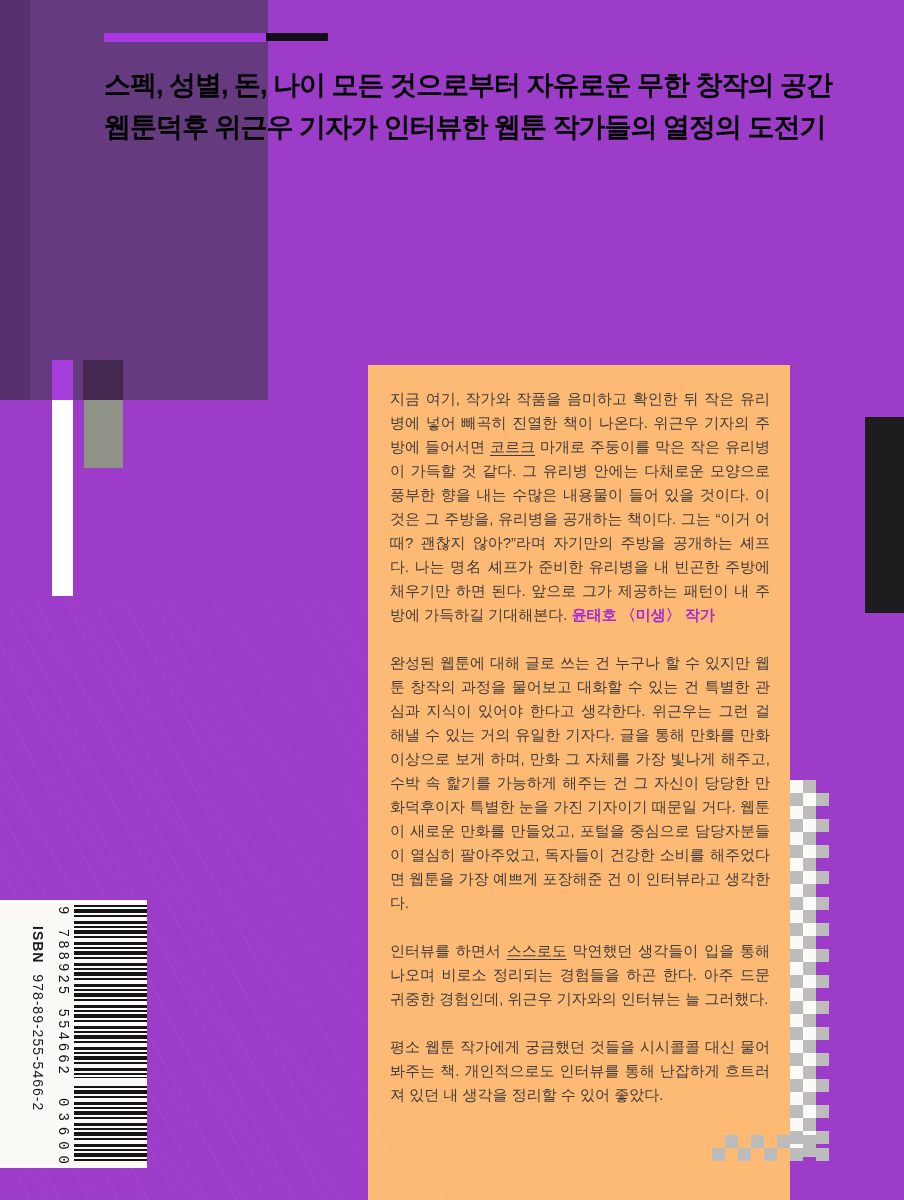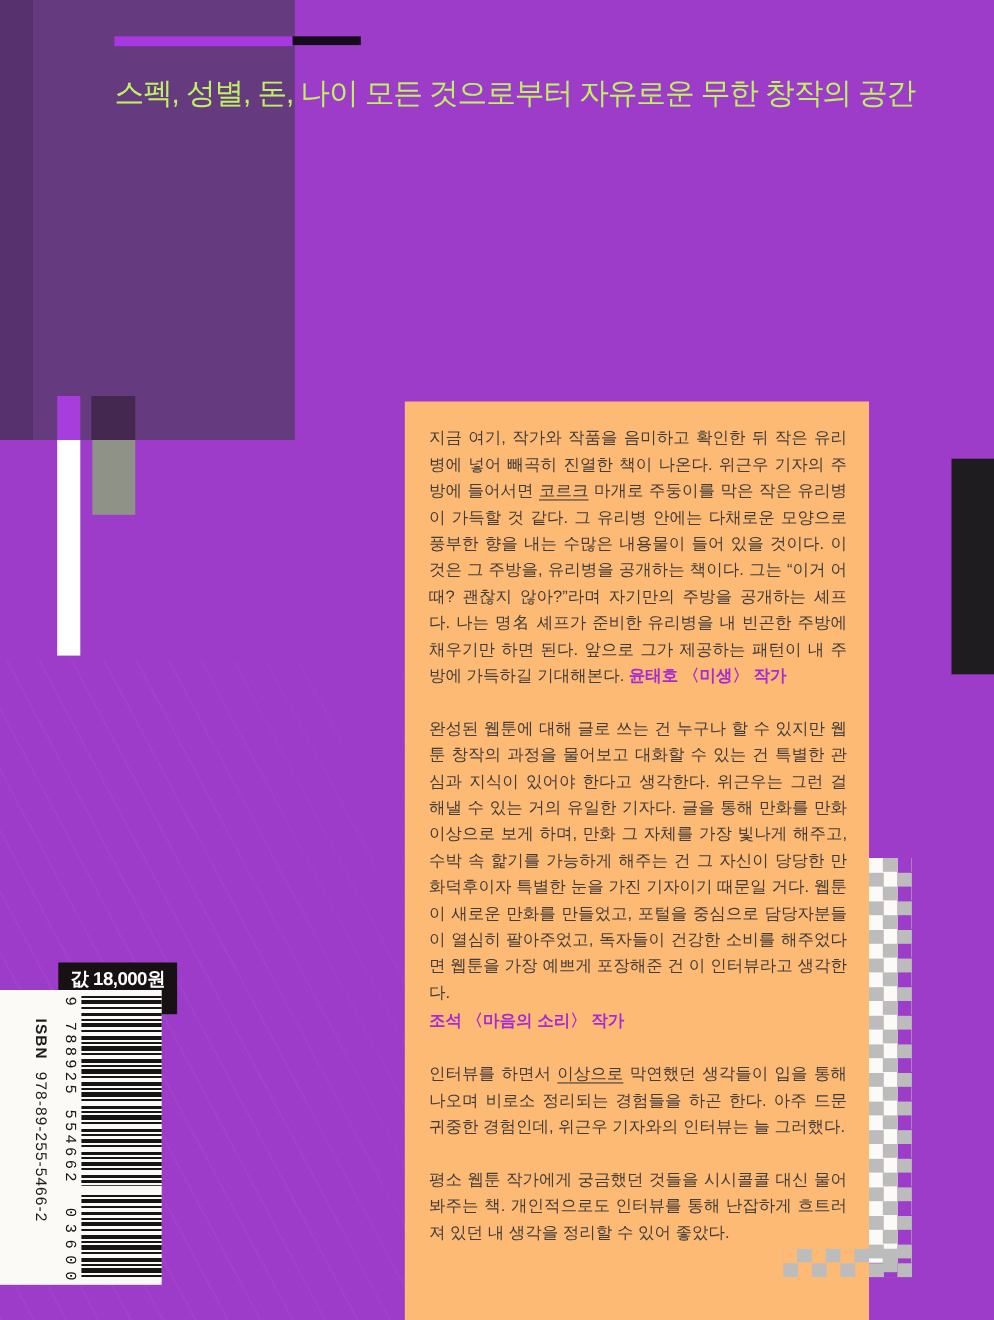--- a/index.html
+++ b/index.html
@@ -19,22 +19,22 @@
   .rect-gray{position:absolute;left:84px;top:400px;width:39px;height:68px;background:#8f9287;}
   .rect-black-right{position:absolute;left:865px;top:417px;width:39px;height:196px;background:#1f1c1f;}
   .rays{position:absolute;left:0;top:600px;width:904px;height:600px;pointer-events:none;opacity:.6;
     background:
       repeating-linear-gradient(62deg, rgba(255,255,255,.045) 0 2px, transparent 2px 26px),
       repeating-linear-gradient(55deg, rgba(255,255,255,.03) 0 1px, transparent 1px 40px);
     mask-image:linear-gradient(75deg,#000 0 30%,transparent 55%);
     -webkit-mask-image:linear-gradient(75deg,#000 0 30%,transparent 55%);
   }
   
-  .headline{position:absolute;left:104px;top:64px;width:760px;color:#bef264;
-    font-size:27px;font-weight:400;line-height:42px;letter-spacing:-1px;}
+  .headline{position:absolute;left:104px;top:64px;width:760px;color:#000000;
+    font-size:27px;font-weight:700;line-height:42px;letter-spacing:-1px;}
   .headline div{white-space:nowrap;}
   
   .card{position:absolute;left:368px;top:365px;width:422px;height:902px;
     background:#fdba74;box-sizing:border-box;padding:22px 20px 0 22px;overflow:hidden;}
   .card p{margin:0 0 24px 0;color:#413d3c;font-size:15px;line-height:24px;
     text-align:justify;word-break:break-all;}
   .card .author{color:#a82bd2;font-weight:bold;white-space:nowrap;}
   .card .author-line{display:block;margin-top:2px;text-align:left;}
   .card u{text-underline-offset:3px;}
   
@@ -74,53 +74,50 @@
 
 <div class="cover">
 
   <div class="dark-rect"></div>
   <div class="edge-shade"></div>
   <div class="bar-violet"></div>
   <div class="bar-black"></div>
 
   <div class="headline">
     <div>스펙, 성별, 돈, 나이 모든 것으로부터 자유로운 무한 창작의 공간</div>
+    <div>웹툰덕후 위근우 기자가 인터뷰한 웹툰 작가들의 열정의 도전기</div>
   </div>
 
   <div class="rect-bright"></div>
   <div class="rect-white-bar"></div>
   <div class="rect-dark-sq"></div>
   <div class="rect-gray"></div>
   <div class="rect-black-right"></div>
 
   <div class="card">
     <p>
       <span>지금 여기, 작가와 작품을 음미하고 확인한 뒤 작은 유리병에 넣어 빼곡히 진열한 책이 나온다. 위근우 기자의 주방에 들어서면 <u>코르크</u> 마개로 주둥이를 막은 작은 유리병이 가득할 것 같다. 그 유리병 안에는 다채로운 모양으로 풍부한 향을 내는 수많은 내용물이 들어 있을 것이다. 이것은 그 주방을, 유리병을 공개하는 책이다. 그는 “이거 어때? 괜찮지 않아?”라며 자기만의 주방을 공개하는 셰프다. 나는 명名 셰프가 준비한 유리병을 내 빈곤한 주방에 채우기만 하면 된다. 앞으로 그가 제공하는 패턴이 내 주방에 가득하길 기대해본다.</span>
       <span class="author">윤태호 〈미생〉 작가</span>
     </p>
     <p>
       <span>완성된 웹툰에 대해 글로 쓰는 건 누구나 할 수 있지만 웹툰 창작의 과정을 물어보고 대화할 수 있는 건 특별한 관심과 지식이 있어야 한다고 생각한다. 위근우는 그런 걸 해낼 수 있는 거의 유일한 기자다. 글을 통해 만화를 만화 이상으로 보게 하며, 만화 그 자체를 가장 빛나게 해주고, 수박 속 핥기를 가능하게 해주는 건 그 자신이 당당한 만화덕후이자 특별한 눈을 가진 기자이기 때문일 거다. 웹툰이 새로운 만화를 만들었고, 포털을 중심으로 담당자분들이 열심히 팔아주었고, 독자들이 건강한 소비를 해주었다면 웹툰을 가장 예쁘게 포장해준 건 이 인터뷰라고 생각한다.</span>
-      <span class="author author-line">조석 〈마음의 소리〉 작가</span>
     </p>
     <p>
-      <span>인터뷰를 하면서 <u>이상으로</u> 막연했던 생각들이 입을 통해 나오며 비로소 정리되는 경험들을 하곤 한다. 아주 드문 귀중한 경험인데, 위근우 기자와의 인터뷰는 늘 그러했다.</span>
+      <span>인터뷰를 하면서 <u>스스로도</u> 막연했던 생각들이 입을 통해 나오며 비로소 정리되는 경험들을 하곤 한다. 아주 드문 귀중한 경험인데, 위근우 기자와의 인터뷰는 늘 그러했다.</span>
     </p>
     <p>
       <span>평소 웹툰 작가에게 궁금했던 것들을 시시콜콜 대신 물어봐주는 책. 개인적으로도 인터뷰를 통해 난잡하게 흐트러져 있던 내 생각을 정리할 수 있어 좋았다.</span>
       
     </p>
   </div>
 
   <div class="checker-backing"></div>
   <div class="checker checker-v"></div>
   <div class="checker checker-h"></div>
 
-  <div class="price-box">
-    <span>값 18,000원</span>
-  </div>
 
   <div class="barcode-box">
     <div class="isbn-vert">
       <span class="isbn-prefix">ISBN</span>
       <span>978-89-255-5466-2</span>
     </div>
     <div class="digits-vert">
       <span>9 788925 554662</span>
       <span class="addon">03600</span>
     </div>

